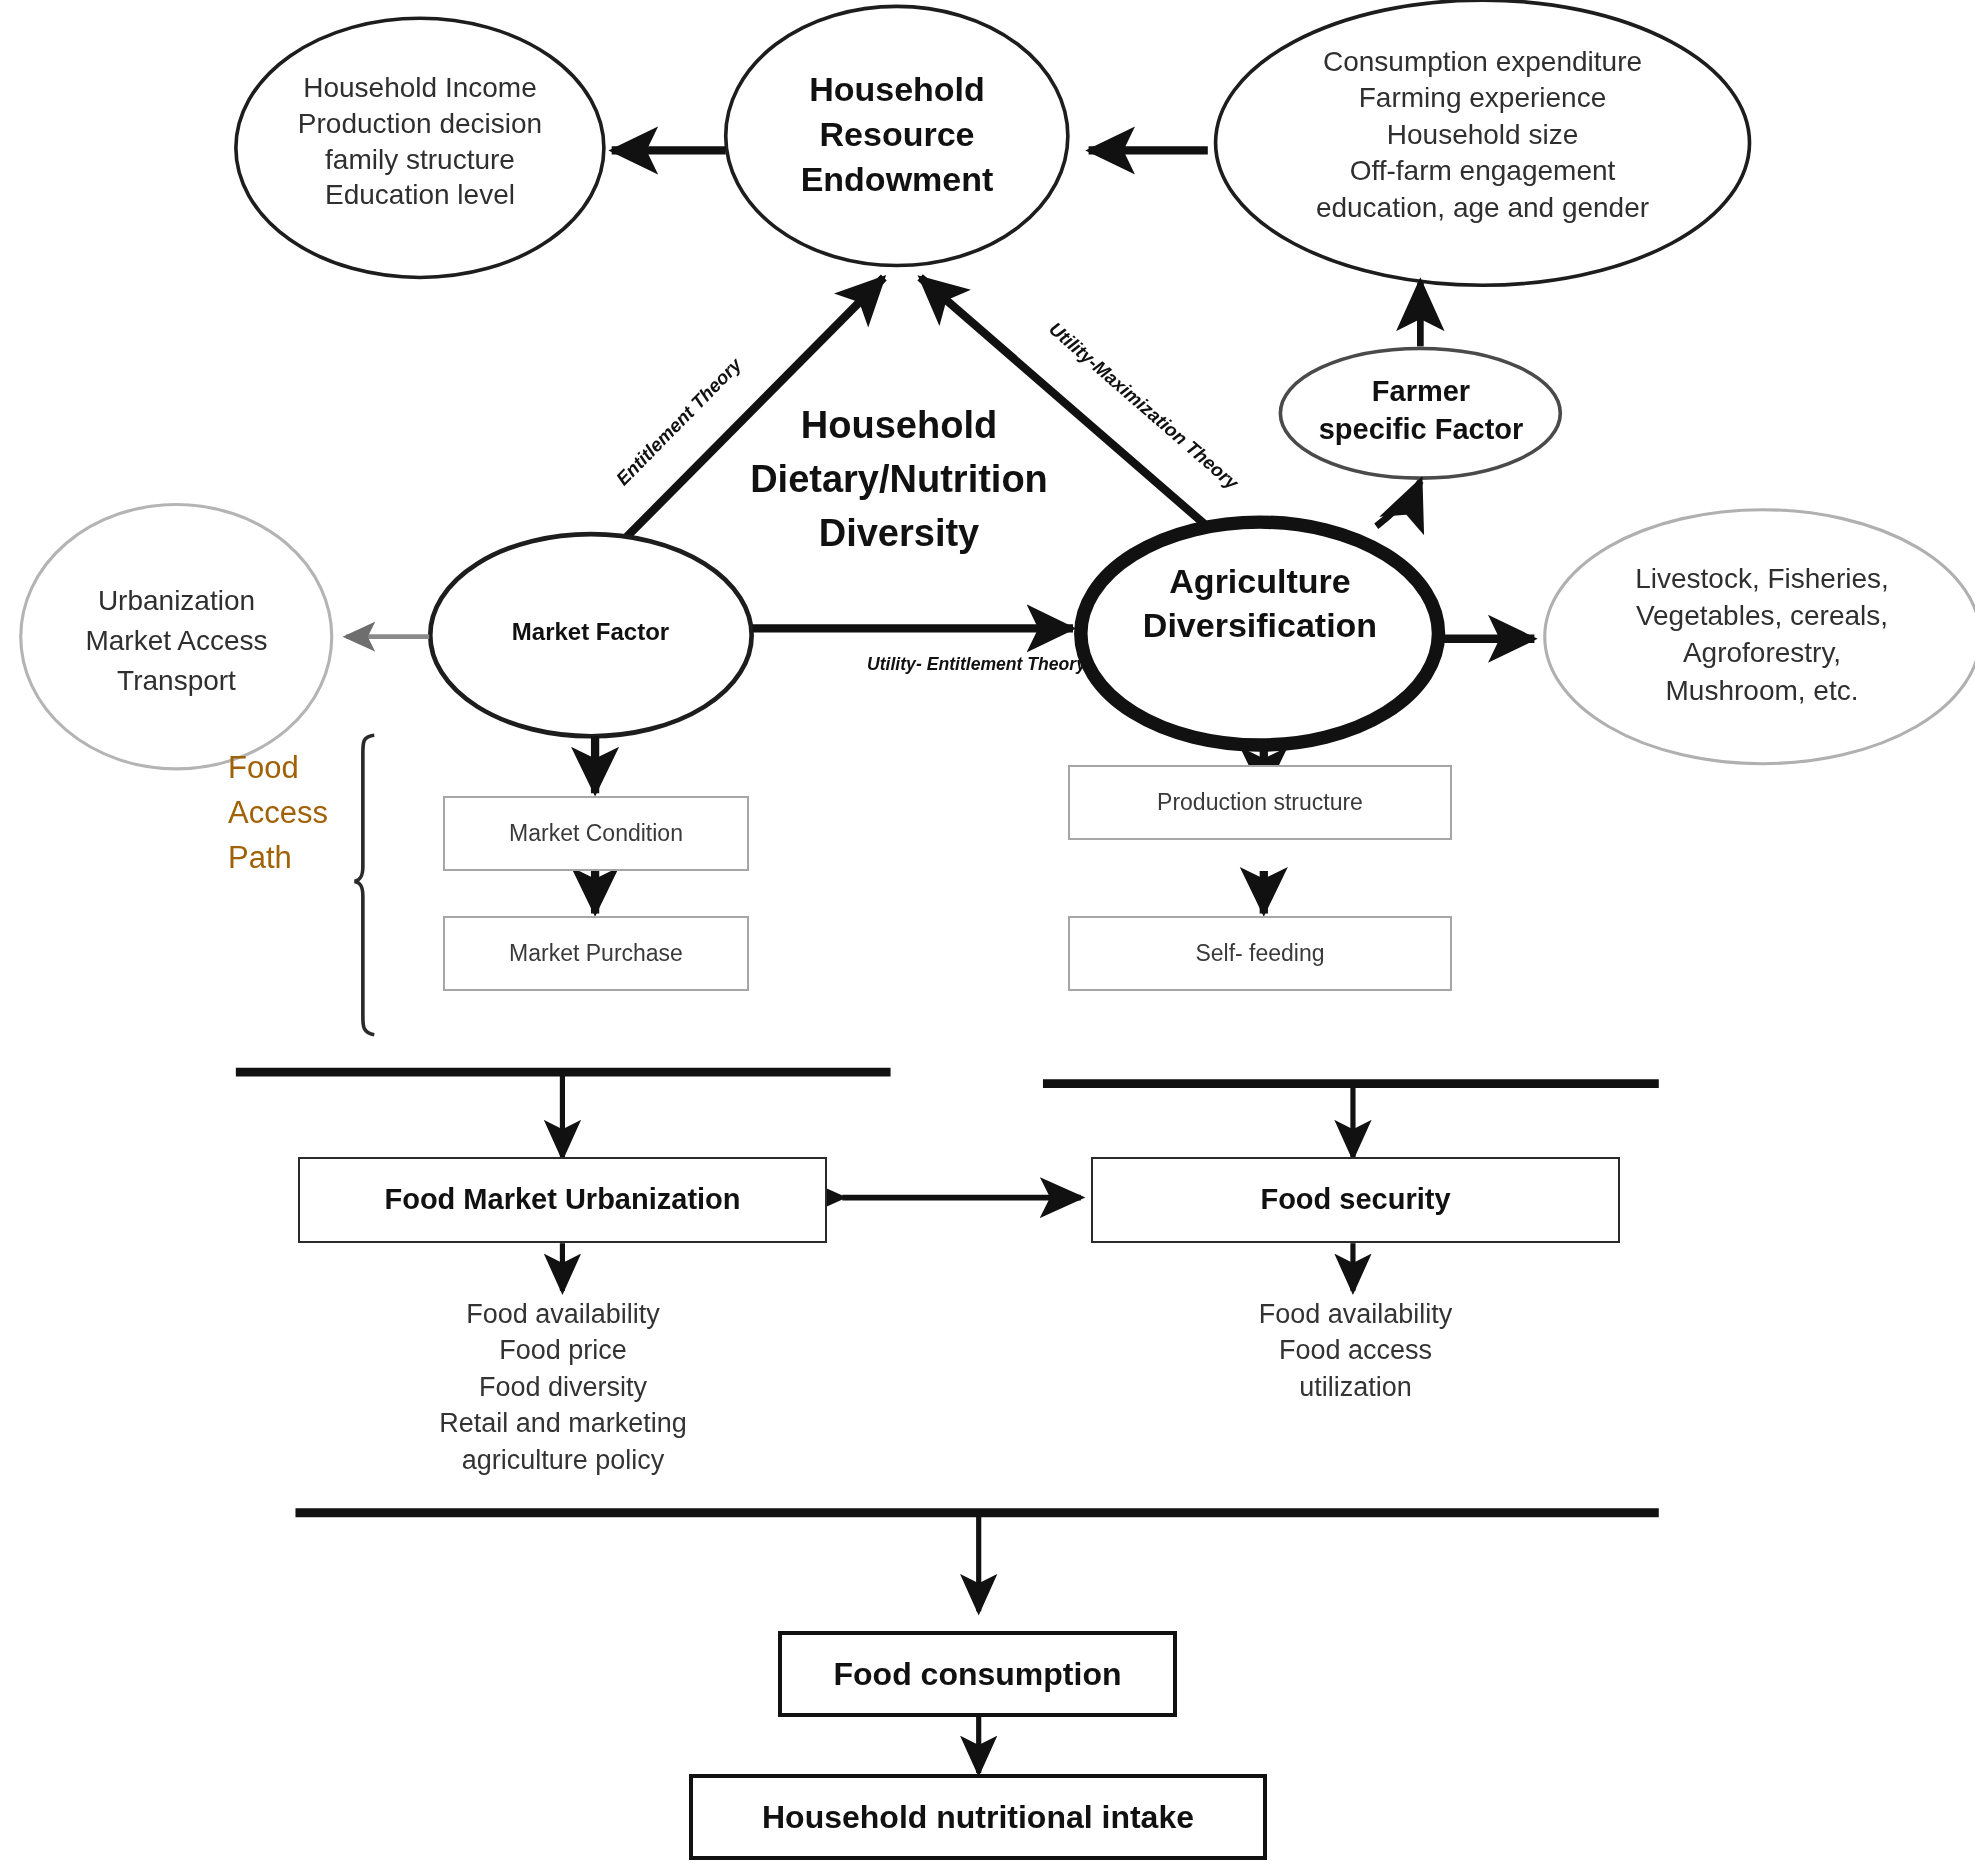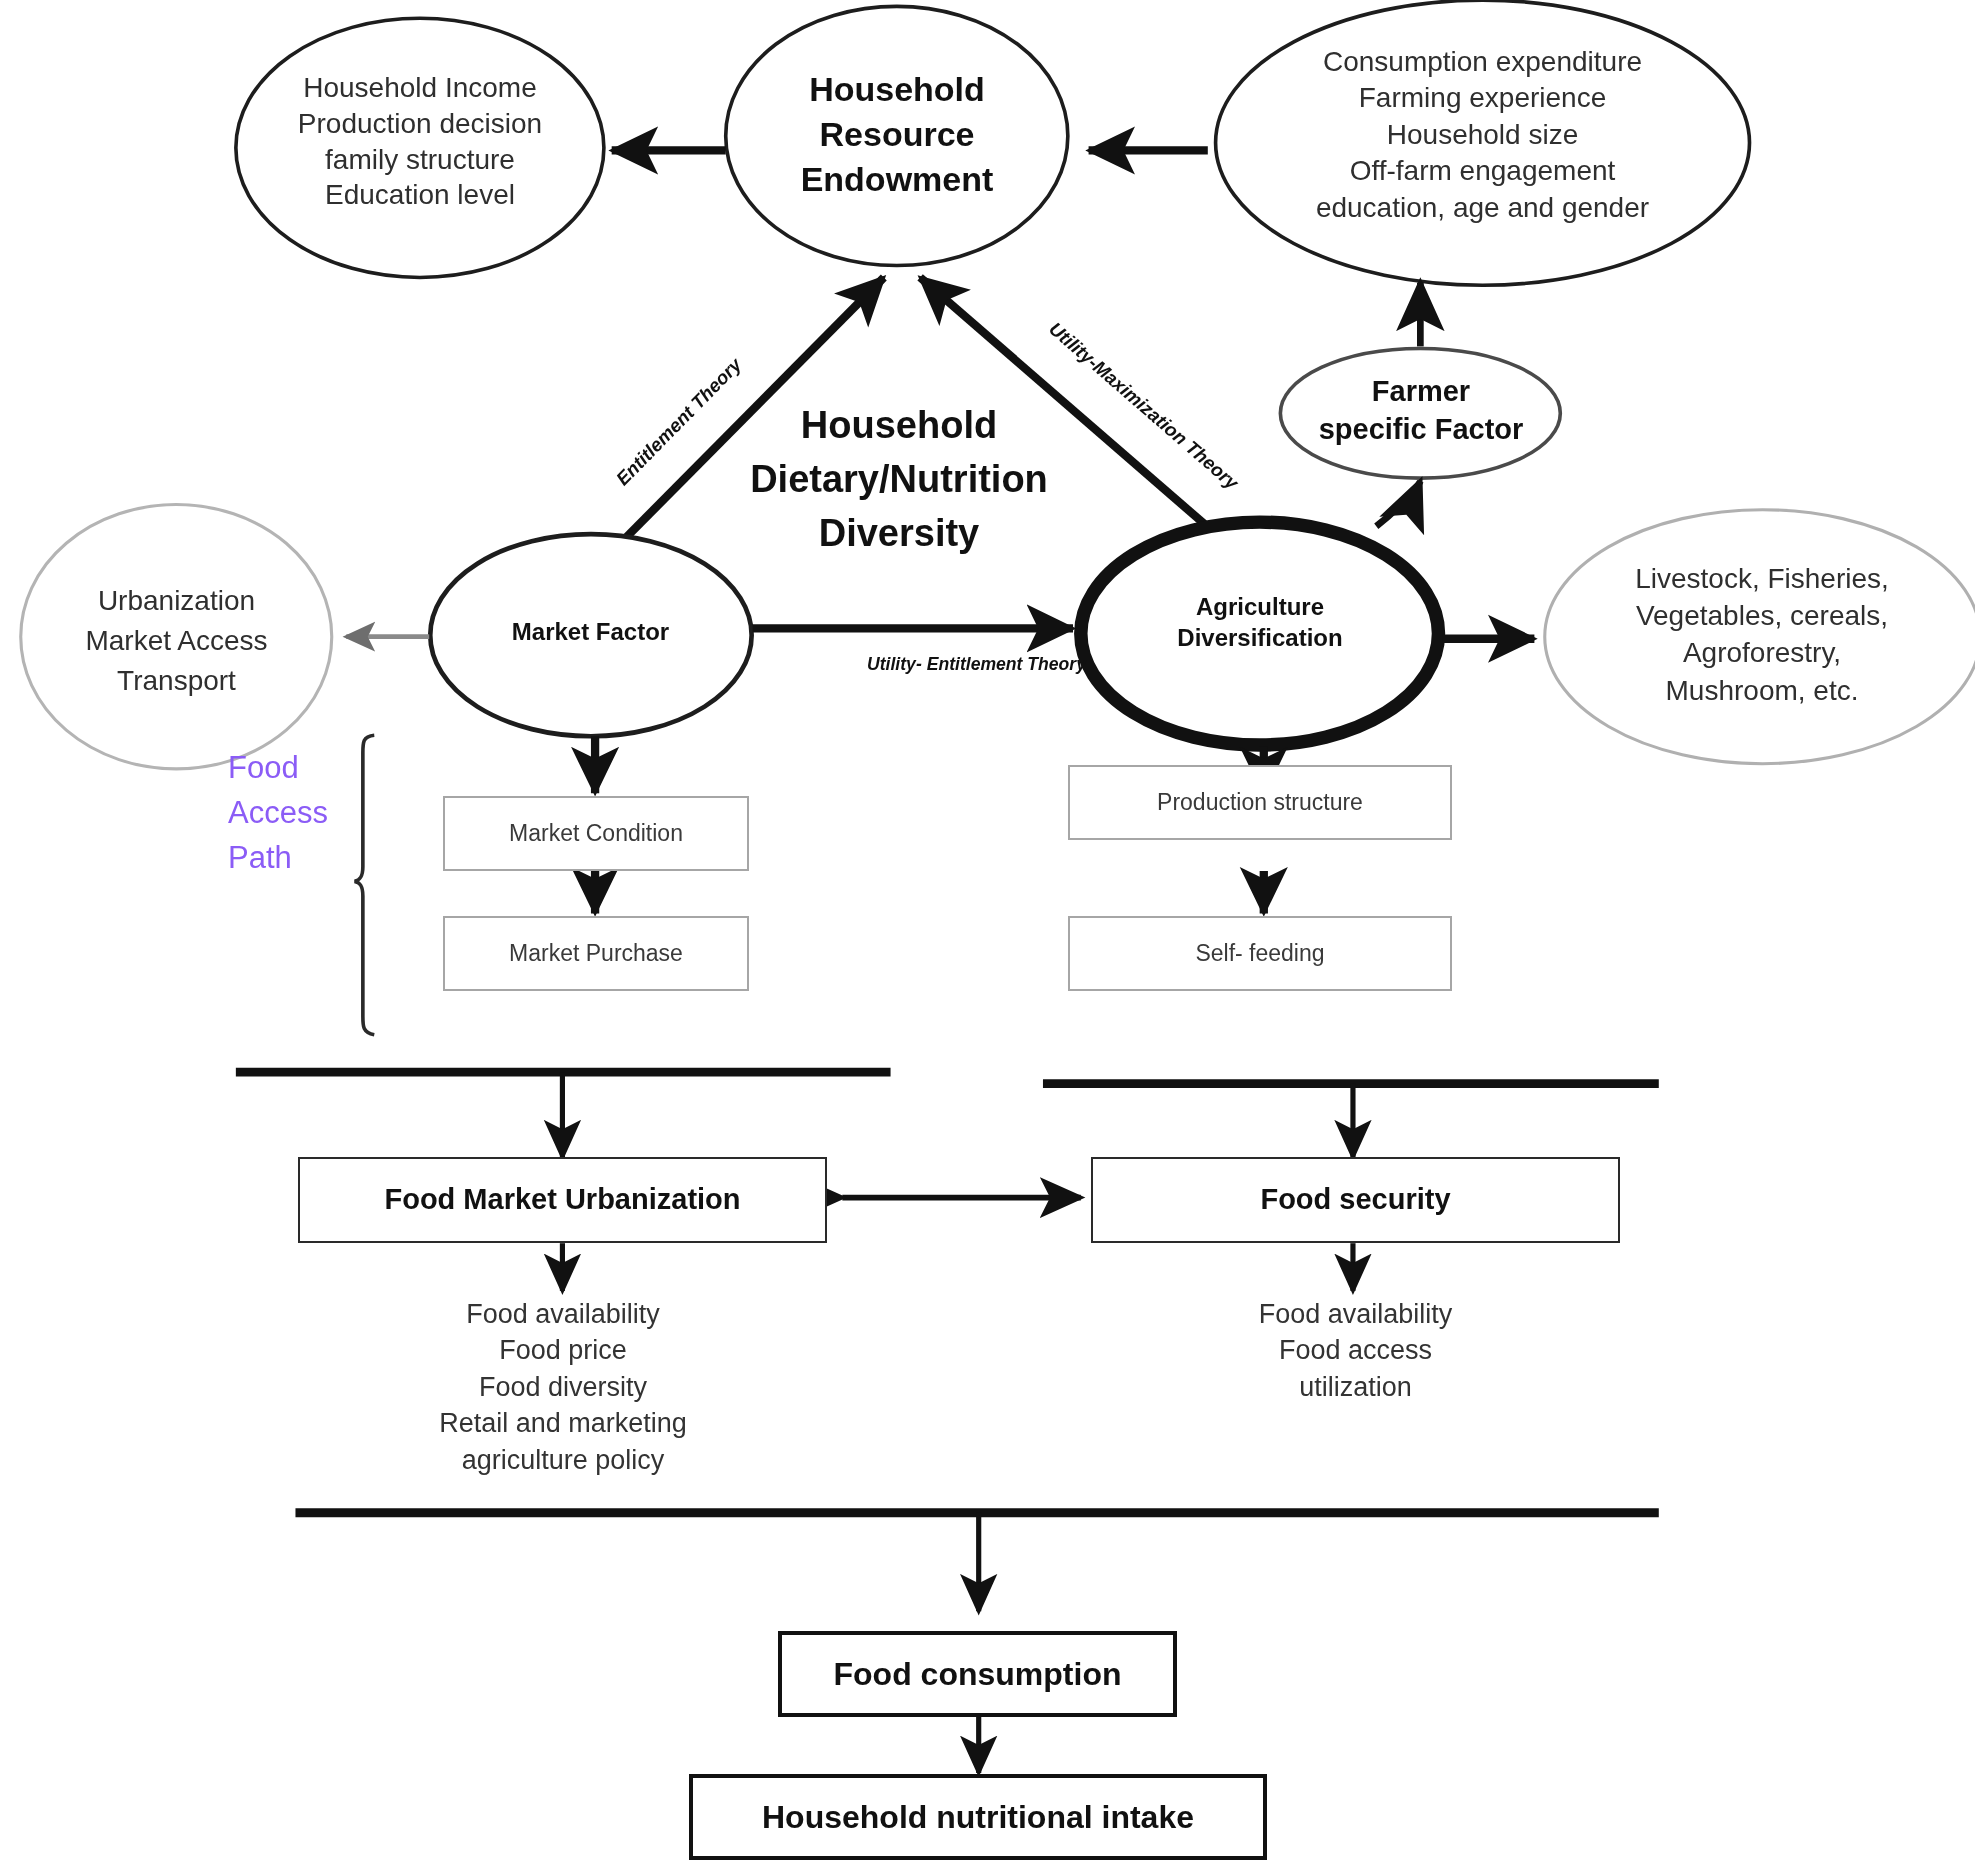--- a/index.html
+++ b/index.html
@@ -50,21 +50,21 @@
   }
   .theory-flat {
     font-size: 17.6px;
     font-weight: bold;
     font-style: italic;
     color: #111;
   }
 
   .fap {
     font-size: 31px;
-    color: #8b5cf6;
+    color: #a16207;
     line-height: 1.45;
     text-align: left;
   }
 
   .small-box-text { font-size: 23px; color:#3a3a3a; }
   .mid-box-text   { font-size: 29px; font-weight: bold; color:#111; }
   .bot-box-text   { font-size: 32px; font-weight: bold; color:#111; }
 
   .list-text { font-size: 27px; color:#333; line-height: 1.35; }
 
@@ -189,21 +189,21 @@
   <div class="lbl theory-lbl" style="left:962px; top:394px; width:363px; transform:rotate(41deg);">Utility-Maximization Theory</div>
 
   <div class="lbl theory-flat" style="left:754px; top:653px; width:332px; text-align:right;">Utility- Entitlement Theory</div>
 
   <div class="lbl ell-text" style="left:39px; top:581px; width:275px; line-height:1.43;">Urbanization
 Market Access
 Transport</div>
 
   <div class="lbl node-title" style="left:430px; top:617px; width:321px; font-size:24px;">Market Factor</div>
 
-  <div class="lbl node-title" style="left:1081px; top:591px; width:358px; font-size:24px; line-height:1.30;">Agriculture
+  <div class="lbl node-title" style="left:1081px; top:559px; width:358px; font-size:34px; line-height:1.30;">Agriculture
 Diversification</div>
 
   <div class="lbl ell-text" style="left:1547px; top:560px; width:430px; line-height:1.33;">Livestock, Fisheries,
 Vegetables,  cereals,
 Agroforestry,
 Mushroom,  etc.</div>
 
   <div class="lbl ell-text-bold" style="left:1286px; top:373px; width:270px; font-size:29px; line-height:1.30;">Farmer
 specific Factor</div>
 

